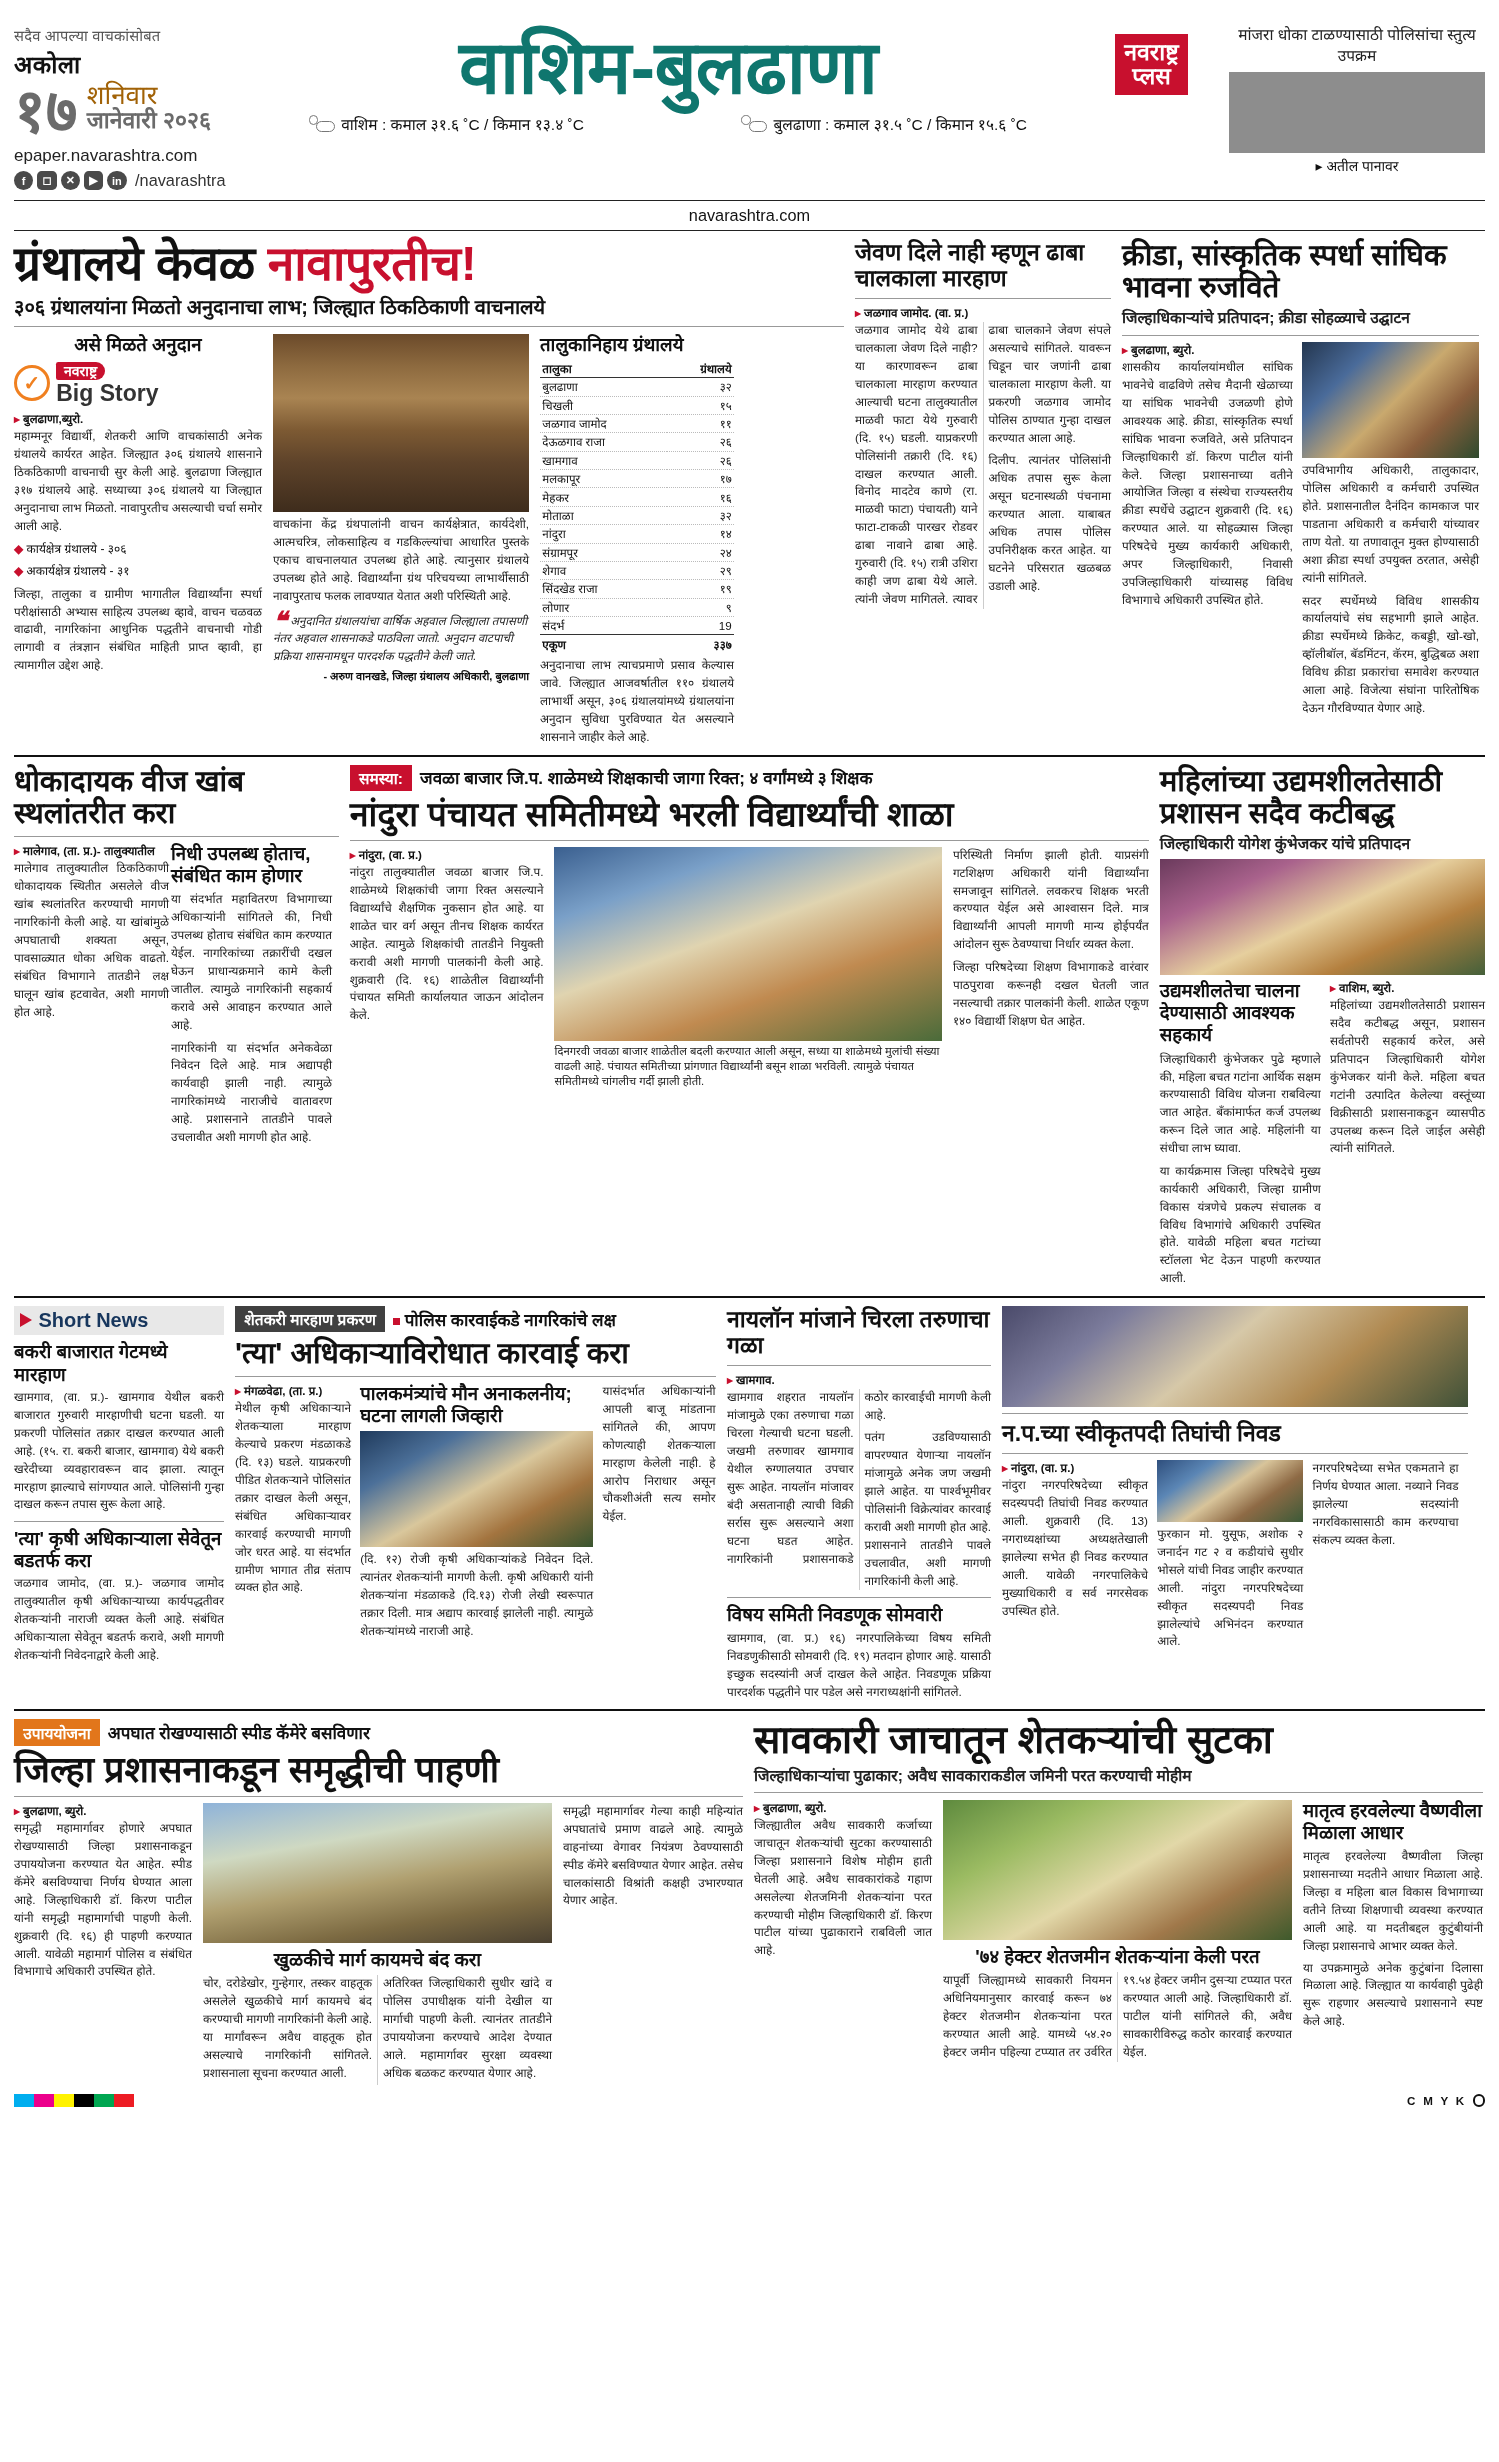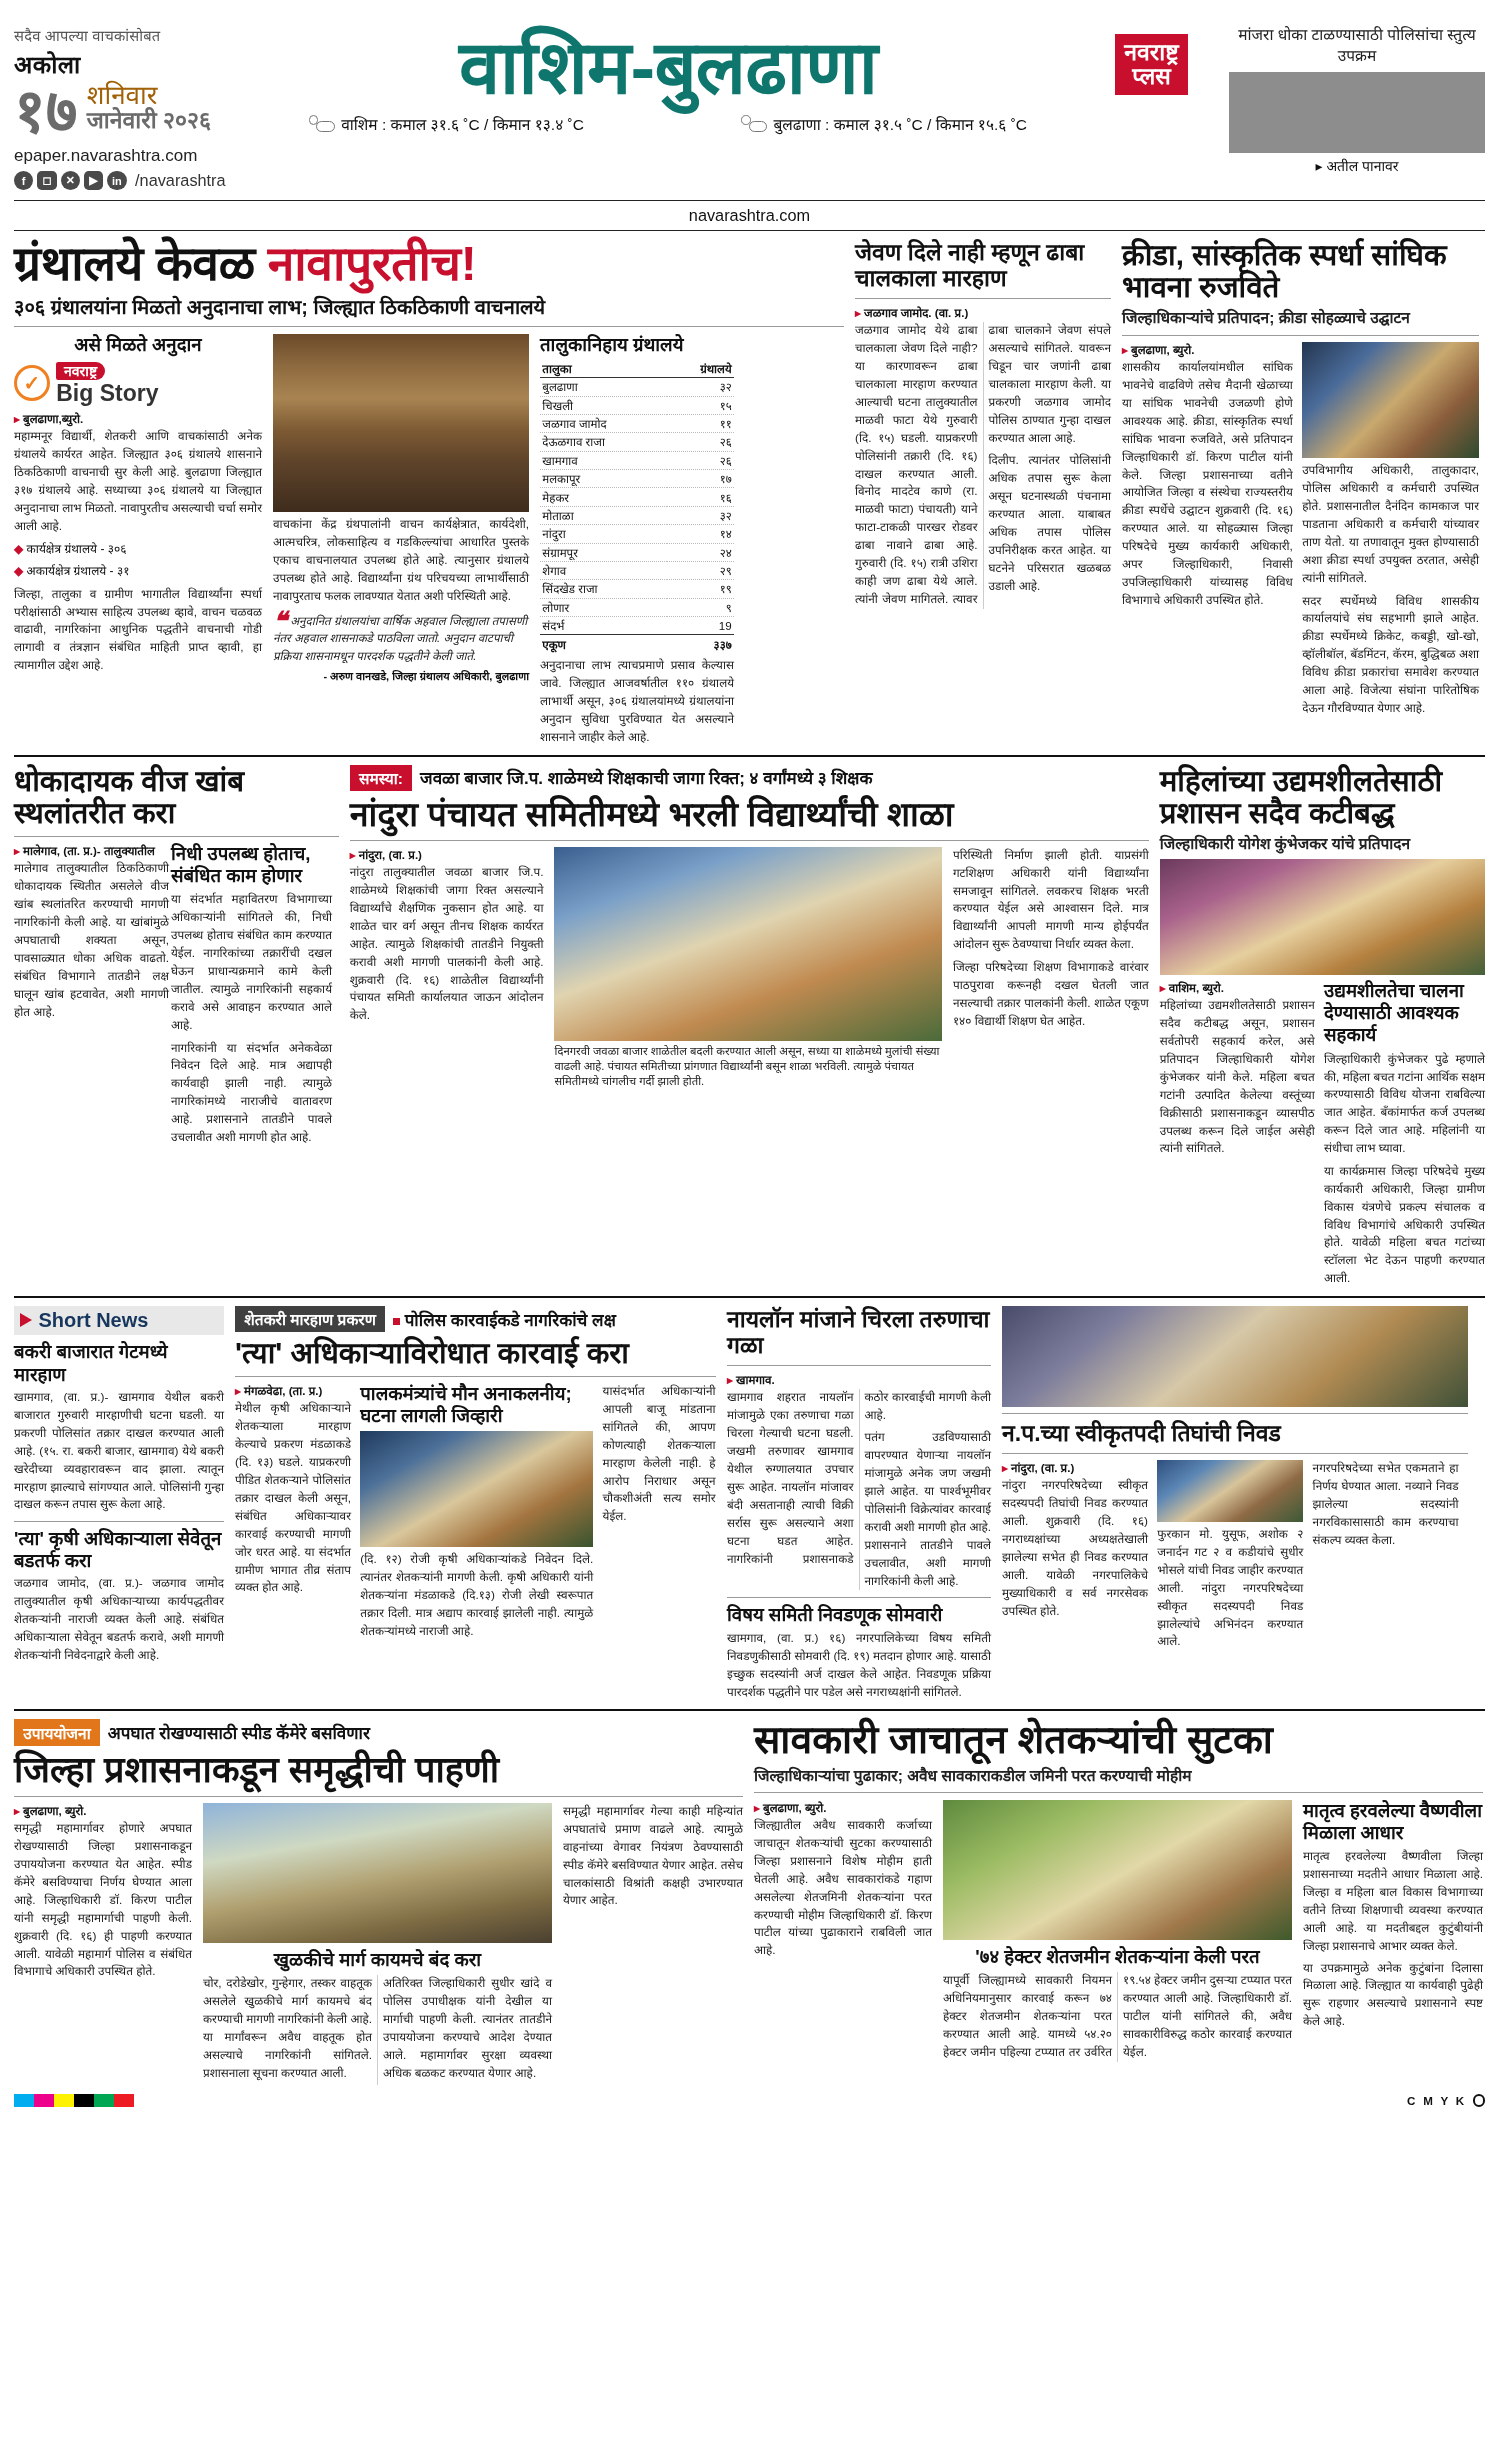--- a/index.html
+++ b/index.html
@@ -385,32 +385,32 @@
           <p class="body-txt" style="margin-top:4.7px;">जिल्हा परिषदेच्या शिक्षण विभागाकडे वारंवार पाठपुरावा करूनही दखल घेतली जात नसल्याची तक्रार पालकांनी केली. शाळेत एकूण १४० विद्यार्थी शिक्षण घेत आहेत.</p>
         </div>
       </div>
     </div>
 
     <div style="width:326px;">
       <h2 class="hl-l">महिलांच्या उद्यमशीलतेसाठी प्रशासन सदैव कटीबद्ध</h2>
       <div class="deck">जिल्हाधिकारी योगेश कुंभेजकर यांचे प्रतिपादन</div>
       <div class="photo ph-women" style="height:116px; margin-top:4.7px;"></div>
       <div style="display:flex; gap:9.3px; margin-top:4.7px;">
-        <div style="width:155px;">
-          <div class="byline">
-            <span class="arrow">▸</span>
-            <span>वाशिम, ब्युरो.</span>
-          </div>
-          <p class="body-txt">महिलांच्या उद्यमशीलतेसाठी प्रशासन सदैव कटीबद्ध असून, प्रशासन सर्वतोपरी सहकार्य करेल, असे प्रतिपादन जिल्हाधिकारी योगेश कुंभेजकर यांनी केले. महिला बचत गटांनी उत्पादित केलेल्या वस्तूंच्या विक्रीसाठी प्रशासनाकडून व्यासपीठ उपलब्ध करून दिले जाईल असेही त्यांनी सांगितले.</p>
-        </div>
         <div style="width:161px;">
           <div class="hl-s">उद्यमशीलतेचा चालना देण्यासाठी आवश्यक सहकार्य</div>
           <p class="body-txt" style="margin-top:3.9px;">जिल्हाधिकारी कुंभेजकर पुढे म्हणाले की, महिला बचत गटांना आर्थिक सक्षम करण्यासाठी विविध योजना राबविल्या जात आहेत. बँकांमार्फत कर्ज उपलब्ध करून दिले जात आहे. महिलांनी या संधीचा लाभ घ्यावा.</p>
           <p class="body-txt" style="margin-top:4.7px;">या कार्यक्रमास जिल्हा परिषदेचे मुख्य कार्यकारी अधिकारी, जिल्हा ग्रामीण विकास यंत्रणेचे प्रकल्प संचालक व विविध विभागांचे अधिकारी उपस्थित होते. यावेळी महिला बचत गटांच्या स्टॉलला भेट देऊन पाहणी करण्यात आली.</p>
         </div>
+        <div style="width:155px;">
+          <div class="byline">
+            <span class="arrow">▸</span>
+            <span>वाशिम, ब्युरो.</span>
+          </div>
+          <p class="body-txt">महिलांच्या उद्यमशीलतेसाठी प्रशासन सदैव कटीबद्ध असून, प्रशासन सर्वतोपरी सहकार्य करेल, असे प्रतिपादन जिल्हाधिकारी योगेश कुंभेजकर यांनी केले. महिला बचत गटांनी उत्पादित केलेल्या वस्तूंच्या विक्रीसाठी प्रशासनाकडून व्यासपीठ उपलब्ध करून दिले जाईल असेही त्यांनी सांगितले.</p>
+        </div>
       </div>
     </div>
   </div>
 
   <hr class="thick">
 
   <div class="cols">
 
     <div style="width:210px;">
       <div class="shortnews-hd">
@@ -474,21 +474,21 @@
       <div class="photo ph-office" style="height:101px;"></div>
       <hr class="thin">
       <h2 class="hl-m">न.प.च्या स्वीकृतपदी तिघांची निवड</h2>
       <hr class="thin">
       <div style="display:flex; gap:9.3px;">
         <div style="width:146px;">
           <div class="byline">
             <span class="arrow">▸</span>
             <span>नांदुरा, (वा. प्र.)</span>
           </div>
-          <p class="body-txt">नांदुरा नगरपरिषदेच्या स्वीकृत सदस्यपदी तिघांची निवड करण्यात आली. शुक्रवारी (दि. १६) नगराध्यक्षांच्या अध्यक्षतेखाली झालेल्या सभेत ही निवड करण्यात आली. यावेळी नगरपालिकेचे मुख्याधिकारी व सर्व नगरसेवक उपस्थित होते.</p>
+          <p class="body-txt">नांदुरा नगरपरिषदेच्या स्वीकृत सदस्यपदी तिघांची निवड करण्यात आली. शुक्रवारी (दि. 13) नगराध्यक्षांच्या अध्यक्षतेखाली झालेल्या सभेत ही निवड करण्यात आली. यावेळी नगरपालिकेचे मुख्याधिकारी व सर्व नगरसेवक उपस्थित होते.</p>
         </div>
         <div style="width:146px;">
           <div class="photo ph-crowd" style="height:62px; margin-bottom:3.9px;"></div>
           <p class="body-txt">फुरकान मो. युसूफ, अशोक २ जनार्दन गट २ व कडीयांचे सुधीर भोसले यांची निवड जाहीर करण्यात आली. नांदुरा नगरपरिषदेच्या स्वीकृत सदस्यपदी निवड झालेल्यांचे अभिनंदन करण्यात आले.</p>
         </div>
         <div style="width:146px;">
           <p class="body-txt">नगरपरिषदेच्या सभेत एकमताने हा निर्णय घेण्यात आला. नव्याने निवड झालेल्या सदस्यांनी नगरविकासासाठी काम करण्याचा संकल्प व्यक्त केला.</p>
         </div>
       </div>
     </div>

